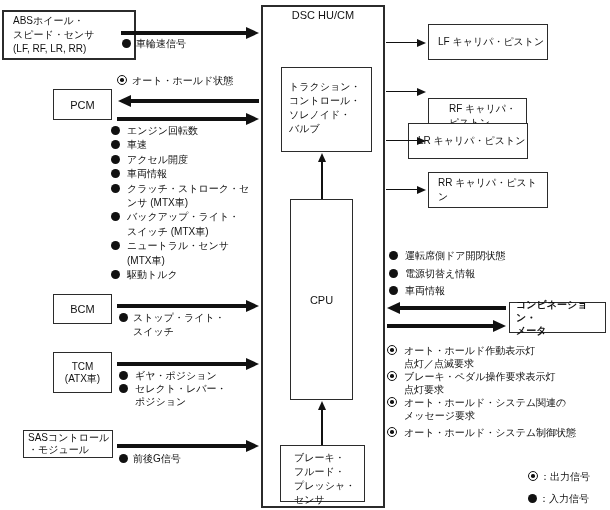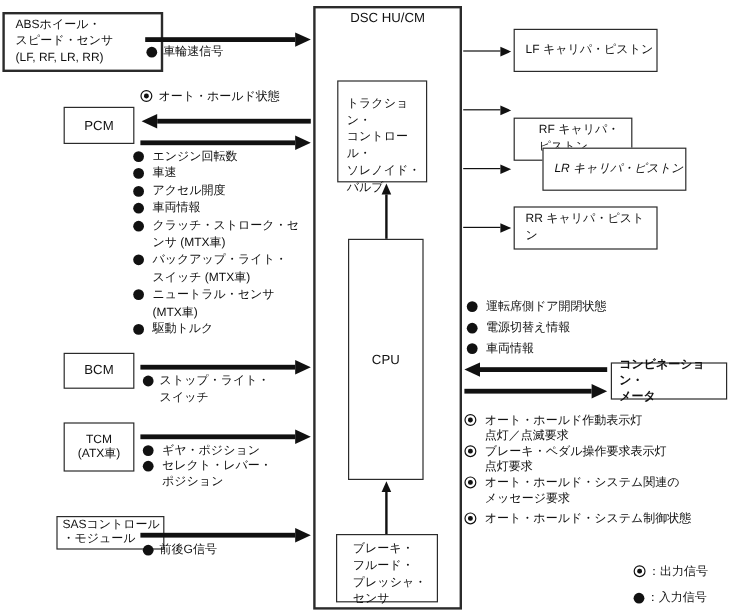--- a/index.html
+++ b/index.html
@@ -48,41 +48,41 @@
 スピード・センサ
 (LF, RF, LR, RR)</div>
 
   <div class="box latin" style="left:53px;top:89px;width:59px;height:31px;">PCM</div>
 
   <div class="box latin" style="left:53px;top:294px;width:59px;height:30px;">BCM</div>
 
   <div class="box" style="left:53px;top:352px;width:59px;height:41px;line-height:12px;">TCM
 (ATX車)</div>
 
-  <div class="box left" style="left:23px;top:430px;width:90px;height:28px;padding-left:4px;line-height:12.5px;margin-left:24px;">SASコントロール
+  <div class="box left" style="left:23px;top:430px;width:90px;height:28px;padding-left:4px;line-height:12.5px;">SASコントロール
 ・モジュール</div>
 
   <div class="box bold-border" style="left:261px;top:5px;width:124px;height:503px;"></div>
   <div class="dsc-title" style="left:261px;top:9px;width:124px;">DSC HU/CM</div>
 
-  <div class="box left top" style="left:281px;top:67px;width:75px;height:85px;padding:12px 0 0 7px;">トラクション・
+  <div class="box left top" style="left:281px;top:67px;width:91px;height:85px;padding:12px 0 0 7px;">トラクション・
 コントロール・
 ソレノイド・
 バルブ</div>
 
   <div class="box latin" style="left:290px;top:199px;width:63px;height:201px;">CPU</div>
 
   <div class="box left top" style="left:280px;top:445px;width:85px;height:57px;padding:5px 0 0 13px;">ブレーキ・
 フルード・
 プレッシャ・
 センサ</div>
 
   <div class="box left" style="left:428px;top:24px;width:120px;height:36px;padding-left:9px;">LF キャリパ・ピストン</div>
   <div class="box left" style="left:428px;top:74px;width:99px;height:36px;padding-left:20px;margin-top:24px;">RF キャリパ・ピストン</div>
-  <div class="box left" style="left:452px;top:123px;width:120px;height:36px;padding-left:9px;font-style:italic;">LR キャリパ・ピストン</div>
+  <div class="box left" style="left:408px;top:123px;width:120px;height:36px;padding-left:9px;">LR キャリパ・ピストン</div>
   <div class="box left" style="left:428px;top:172px;width:120px;height:36px;padding-left:9px;">RR キャリパ・ピストン</div>
 
   <div class="box left" style="left:509px;top:302px;width:97px;height:31px;padding-left:6px;line-height:13px;font-weight:bold;">コンビネーション・
 メータ</div>
 
   <div class="harr" style="left:121px;top:26px;width:138px;">
     <div class="shaft"></div>
     <div class="head-r"></div>
   </div>
 

